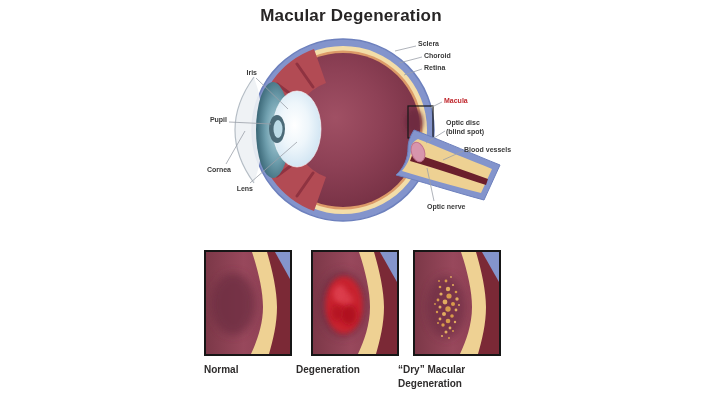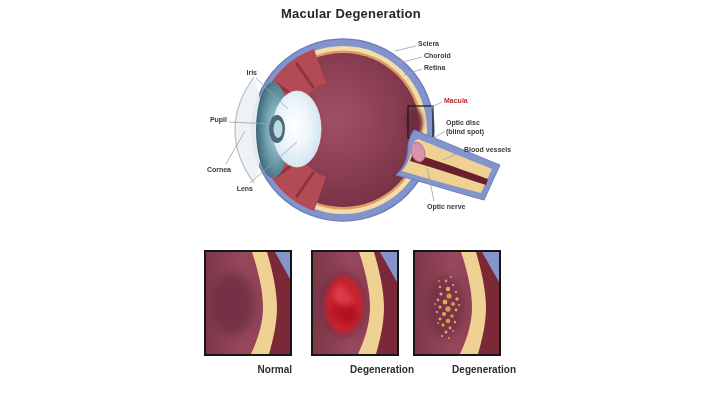--- a/index.html
+++ b/index.html
@@ -3,37 +3,37 @@
 <meta charset="utf-8">
 <style>
   * { margin:0; padding:0; box-sizing:border-box; }
   html,body { background:#ffffff; }
   .stage {
     position:relative; width:720px; height:405px; background:#ffffff;
     font-family:"Liberation Sans", sans-serif; overflow:hidden;
   }
   .page-title {
     position:absolute; left:0; top:6px; width:702px; text-align:center;
-    font-size:13px; font-weight:700; color:#272525; letter-spacing:0.2px;
+    font-size:17px; font-weight:700; color:#272525; letter-spacing:0.2px;
   }
   .diagram-svg { position:absolute; left:0; top:0; }
   .lbl {
     position:absolute; font-size:7px; font-weight:600; color:#3a3a3a;
     white-space:nowrap; line-height:8.5px;
   }
   .ralign { text-align:right; }
   .macula-lbl { color:#c0272d; font-weight:700; }
   .panel {
     position:absolute; top:250px; width:88px; height:106px;
     border:2px solid #161616; background:#8a3e52;
   }
   .panel svg { display:block; }
   .caption {
     position:absolute; top:363px; font-size:10px; font-weight:700;
-    color:#2e2c2c; text-align:right; line-height:13.5px;
+    color:#2e2c2c; text-align:left; line-height:13.5px;
   }
 </style>
 </head>
 <body>
 
 <div class="stage">
 
   <div class="page-title">Macular Degeneration</div>
 
   <svg class="diagram-svg" width="720" height="405" viewBox="0 0 720 405">
@@ -228,16 +228,17 @@
   </div>
 
   <div class="caption" style="left:204px; width:88px;">
     <div>Normal</div>
     <div></div>
   </div>
   <div class="caption" style="left:296px; width:118px;">
     <div>Degeneration</div>
   </div>
   <div class="caption" style="left:398px; width:118px;">
+    <div>“Dry” Macular</div>
     <div>Degeneration</div>
   </div>
 
 </div>
 
 </body></html>

